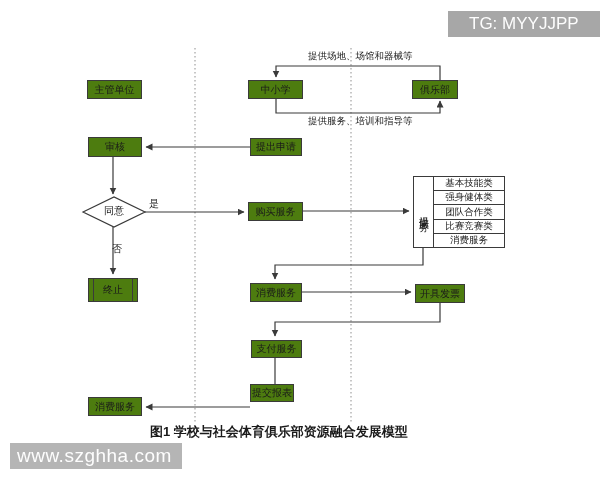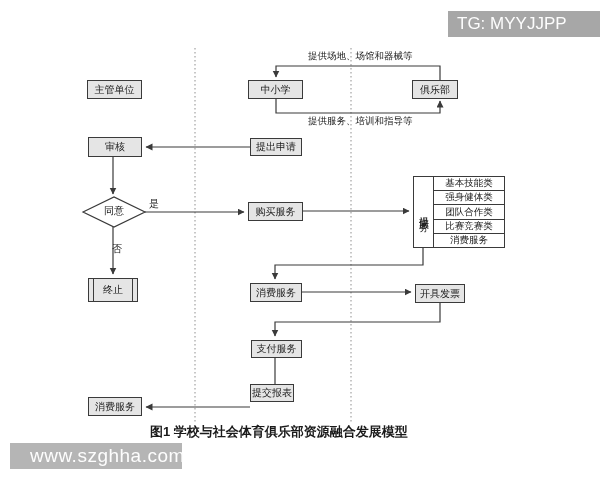--- a/index.html
+++ b/index.html
@@ -10,21 +10,21 @@
   .page{
     position:relative;width:600px;height:480px;background:#ffffff;overflow:hidden;
     font-family:"Liberation Sans","DejaVu Sans",sans-serif;color:var(--text);
   }
   svg.layer{position:absolute;left:0;top:0;}
   .lane{fill:none;stroke:#8f8f8f;stroke-width:1;stroke-dasharray:1.5 2.5;}
   .conn{fill:none;stroke:var(--line);stroke-width:1.2;}
   .shape{fill:#ffffff;stroke:var(--line);stroke-width:1.2;}
   #arr path{fill:var(--line);}
   .node{
-    position:absolute;background:#e5e5e5;border:1px solid var(--border);
+    position:absolute;background:#4d7c0f;border:1px solid var(--border);
     display:flex;align-items:center;justify-content:center;
     font-size:10px;line-height:1;box-sizing:border-box;white-space:nowrap;
   }
   .node-terminate::before,.node-terminate::after{
     content:"";position:absolute;top:-1px;bottom:-1px;width:0;border-left:1px solid var(--border);
   }
   .node-terminate::before{left:4px;}
   .node-terminate::after{right:4px;}
   .diamond-label{
     position:absolute;left:92px;top:206px;width:44px;text-align:center;
@@ -48,22 +48,22 @@
   .pitem:last-child{border-bottom:none;}
   .elabel{position:absolute;font-size:9.5px;white-space:nowrap;line-height:1;}
   .caption{
     position:absolute;left:150px;top:423px;width:304px;text-align:left;
     font-weight:bold;font-size:13px;white-space:nowrap;
   }
   .wm{
     position:absolute;display:flex;align-items:center;box-sizing:border-box;
     color:var(--wm_text);white-space:nowrap;
   }
-  .wm-top{left:448px;top:11px;width:152px;height:26px;background:var(--wm_top_bg);font-size:17px;padding-left:9px;}
-  .wm-bottom{left:10px;top:443px;width:172px;height:26px;background:var(--wm_bottom_bg);font-size:19px;padding-left:20px;letter-spacing:.5px;}
+  .wm-top{left:448px;top:11px;width:152px;height:26px;background:var(--wm_top_bg);font-size:17px;padding-left:21px;}
+  .wm-bottom{left:10px;top:443px;width:172px;height:26px;background:var(--wm_bottom_bg);font-size:19px;padding-left:7px;letter-spacing:.5px;}
 </style>
 </head>
 <body>
 
 <div class="page">
 
   <svg class="layer" width="600" height="480" viewBox="0 0 600 480">
     <defs>
       <marker id="arr" markerWidth="8" markerHeight="8" refX="6.5" refY="3.5" orient="auto" markerUnits="userSpaceOnUse">
         <path d="M0,0 L7,3.5 L0,7 Z"></path>

